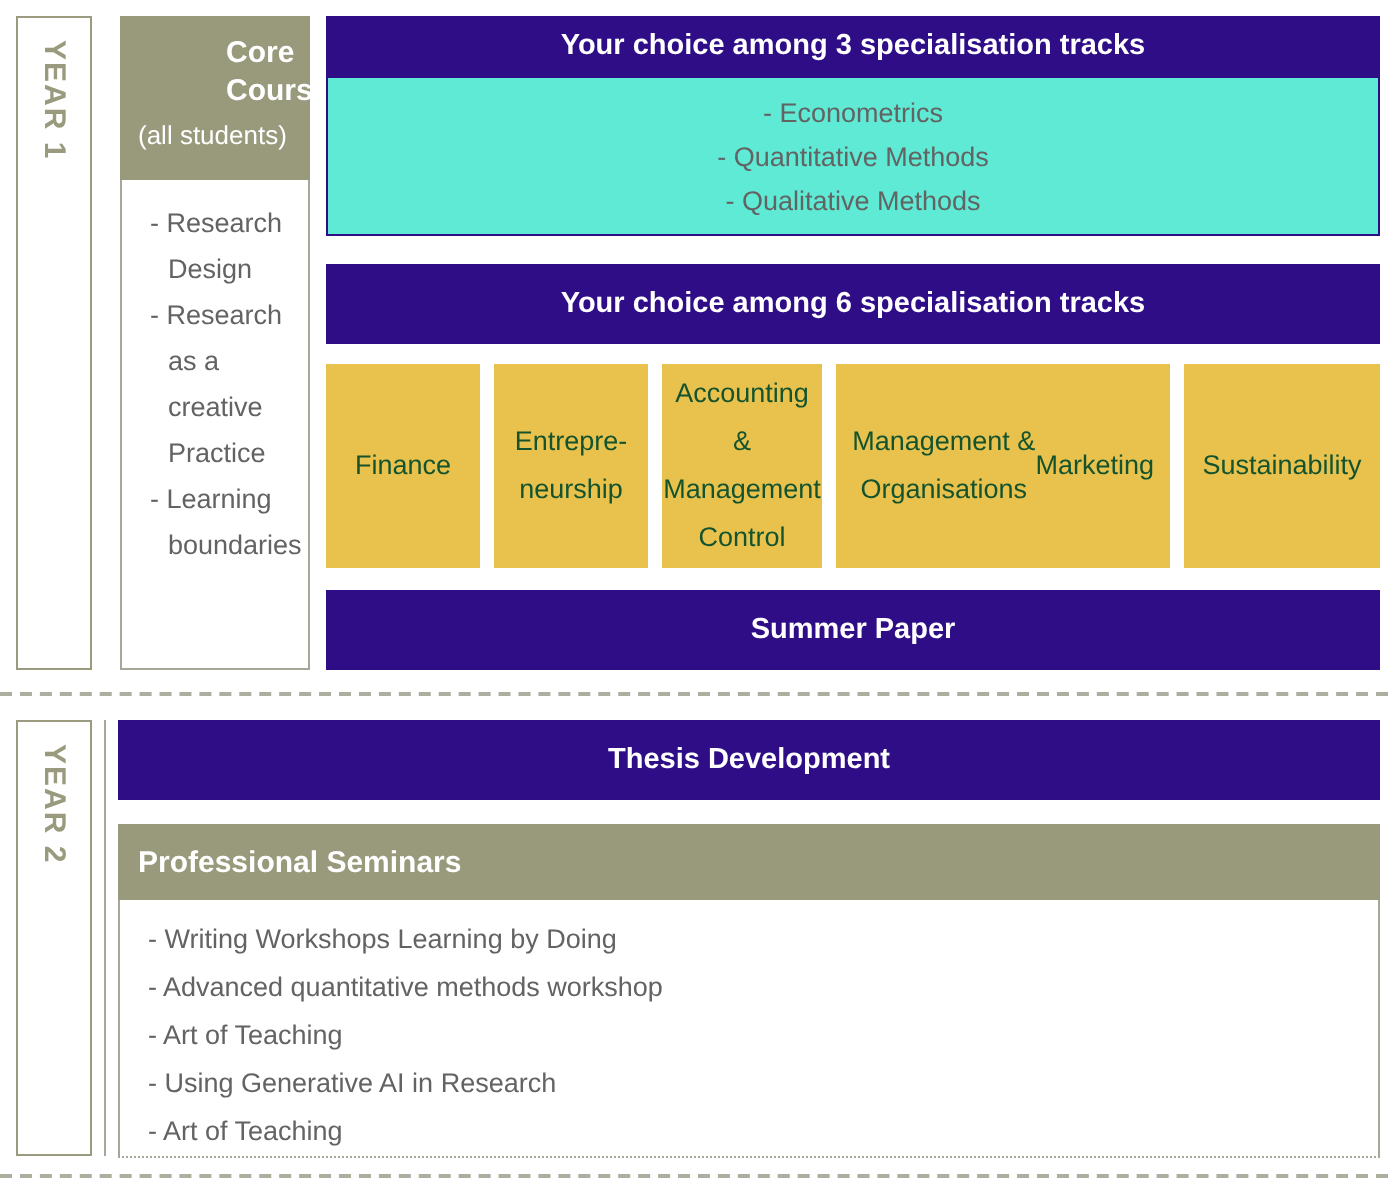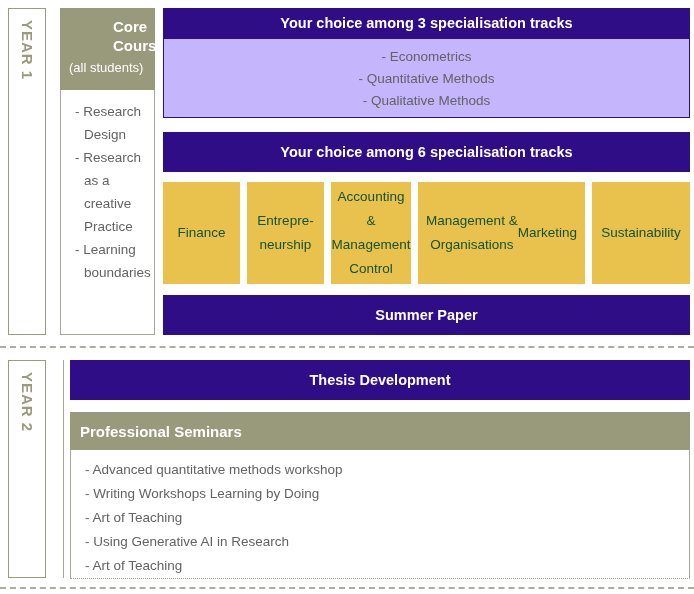--- a/index.html
+++ b/index.html
@@ -48,21 +48,21 @@
 
   
   .y1-main{flex:1;margin-left:8px;display:flex;flex-direction:column;}
   .pbar{
     background:#2e0d87;color:#fff;font-weight:bold;font-size:14.5px;
     display:flex;align-items:center;justify-content:center;text-align:center;
   }
   .h30{height:20px;min-height:30px;text-align:center;}
   .h40{height:40px;min-height:40px;}
   .tracks3-box{
-    height:81px;box-sizing:border-box;border:1px solid #2e0d87;background:#c4b5fd;
+    height:81px;box-sizing:border-box;border:1px solid #2e0d87;background:#5eead4;
     display:flex;flex-direction:column;justify-content:center;align-items:center;
     padding-top:2px;
   }
   .cli{color:#636363;font-size:13.5px;line-height:22px;text-align:center;}
   .gap14{height:14px;min-height:14px;}
   .gap10{height:10px;min-height:10px;}
   .gap11{height:11px;min-height:11px;}
   .gap12{height:12px;min-height:12px;}
   .tracks6-row{
     height:102px;min-height:102px;display:flex;justify-content:space-between;
@@ -77,21 +77,21 @@
   .ybox-wide .mo{width:96px;text-align:center;}
   .ybox-wide .mk{flex:1;text-align:center;}
 
   
   .dash-sep{border-top:2px dashed #adada0;height:0;}
   .sep1{margin:11px 0 12px 0;}
   .sep2{margin:9px 0 0 0;}
 
   
   .y2-content{
-    flex:1;margin-left:17px;border-left:1px solid #a6a699;
+    flex:1;margin-left:6px;border-left:1px solid #a6a699;
     padding-left:6px;display:flex;flex-direction:column;
   }
   .sem-head{
     background:#99997c;color:#fff;font-weight:bold;font-size:15px;
     height:38px;min-height:38px;display:flex;align-items:center;
     padding-left:10px;box-sizing:border-box;
   }
   .sem-list{
     flex:1;background:#fff;box-sizing:border-box;
     border-left:1px solid #a6a699;border-right:1px solid #a6a699;
@@ -171,22 +171,22 @@
       <div class="pbar h40">
         <span>Thesis Development</span>
       </div>
 
       <div class="gap12"></div>
 
       <div class="sem-head">
         <span>Professional Seminars</span>
       </div>
       <div class="sem-list">
+        <div class="sli">- Writing Workshops Learning by Doing</div>
         <div class="sli">- Advanced quantitative methods workshop</div>
-        <div class="sli">- Writing Workshops Learning by Doing</div>
         <div class="sli">- Art of Teaching</div>
         <div class="sli">- Using Generative AI in Research</div>
         <div class="sli">- Art of Teaching</div>
       </div>
     </div>
   </section>
 
   <div class="dash-sep sep2"></div>
 
 </div>

